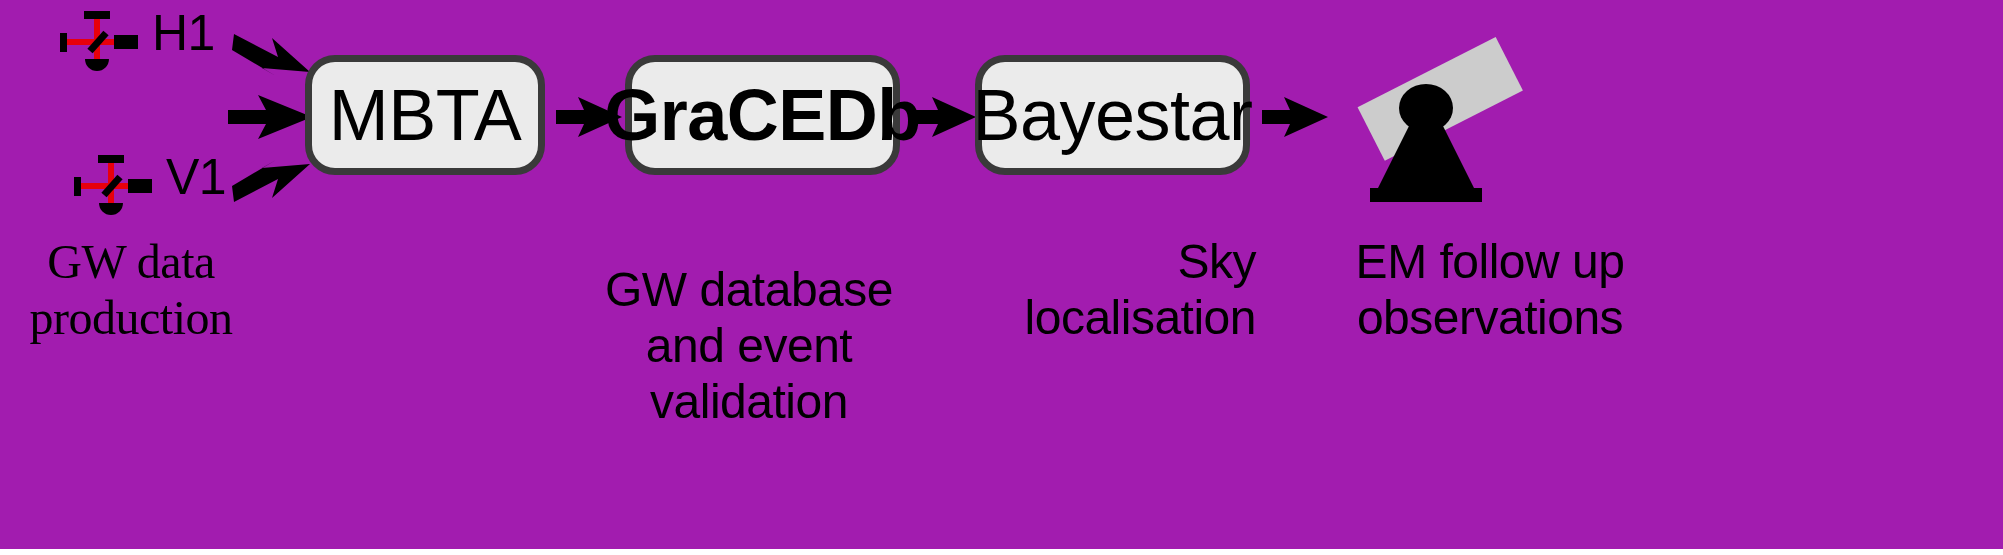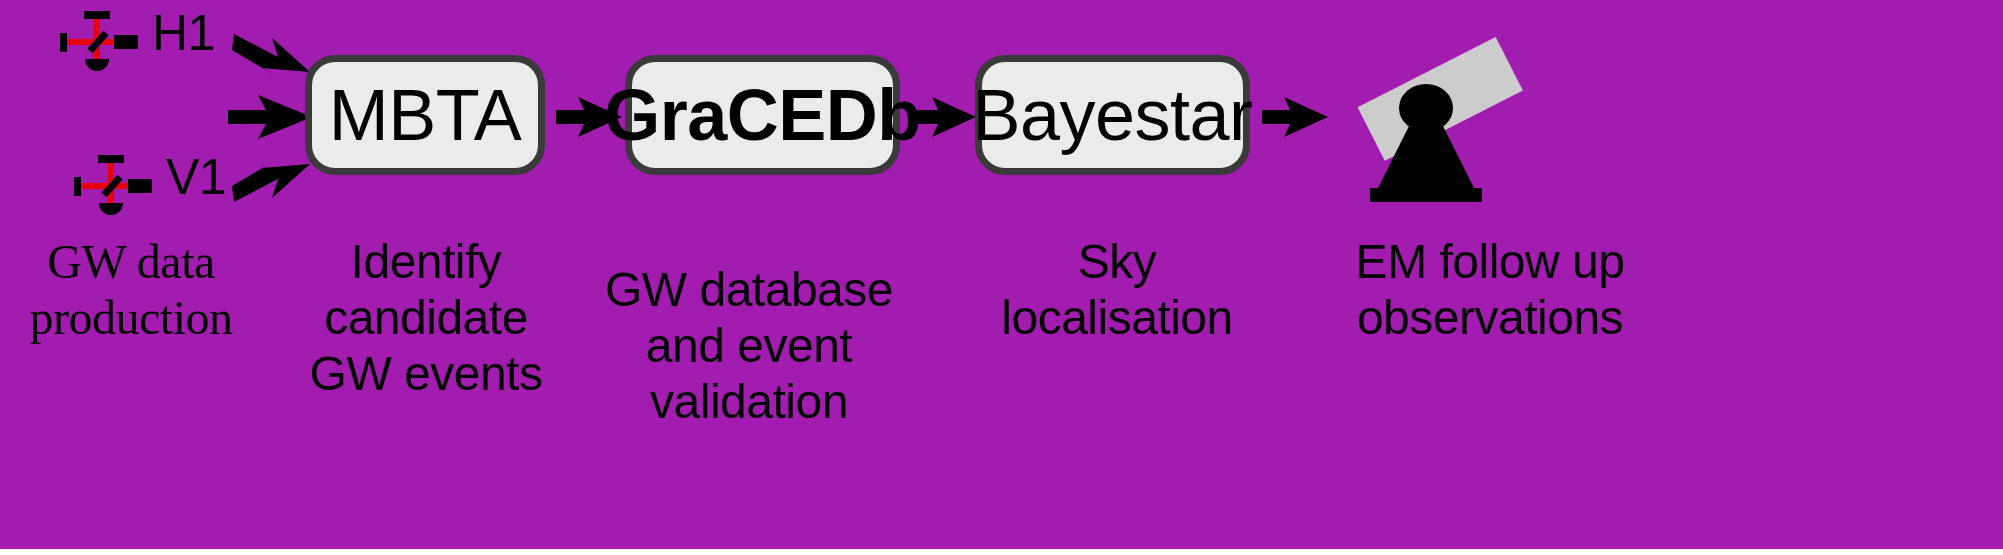--- a/index.html
+++ b/index.html
@@ -182,27 +182,24 @@
 
       <path d="M 64 92 L 92 92 L 128 164 L 28 164 Z" fill="#000000"></path>
 
       <rect x="22" y="160" width="112" height="14" fill="#000000"></rect>
     </svg>
   </div>
 
   <div class="caption" style="left:0px; top:234px; width:262px;font-family:Liberation Serif, serif;">GW data
 production</div>
 
-  <div class="caption" style="left:300px; top:234px; width:252px;">Identify
-candidate
-GW events</div>
 
   <div class="caption" style="left:588px; top:262px; width:322px;">GW database
 and event
 validation</div>
 
-  <div class="caption" style="left:978px; top:234px; width:278px;">Sky
+  <div class="caption" style="left:978px; top:234px; width:278px;text-align:right;">Sky
 localisation</div>
 
   <div class="caption" style="left:1290px; top:234px; width:400px;">EM follow up
 observations</div>
 
 </div>
 
 </body></html>

